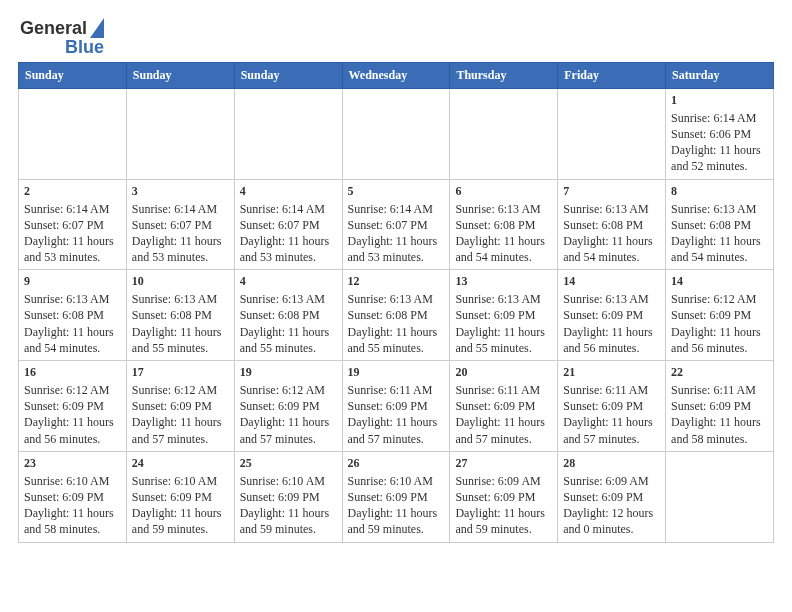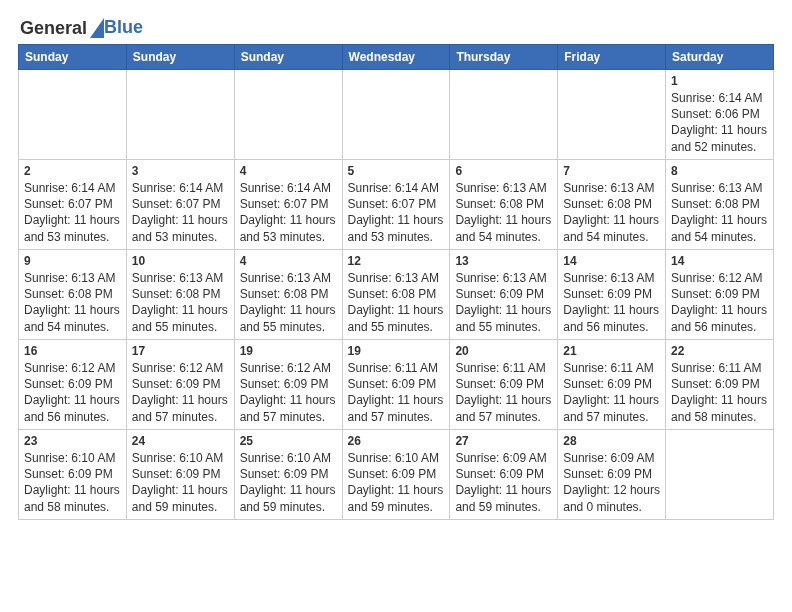--- a/index.html
+++ b/index.html
@@ -40,20 +40,21 @@
       font-weight: bold;
       color: #333;
       line-height: 1.1;
     }
     .calendar-subtitle {
       font-size: 14px;
       color: #555;
     }
     .calendar-wrapper {
       padding: 0 8px 8px 8px;
+      font-family: Liberation Serif, serif;
     }
     table {
       width: 100%;
       border-collapse: collapse;
       table-layout: fixed;
     }
     .day-header {
       background: #3a6db5;
       color: #fff;
       font-size: 12px;
@@ -88,21 +89,21 @@
     }
     tr:nth-child(odd) .day-cell {
       background: #fff;
     }
   </style>
 </head>
 <body>
 
 <div class="header-area">
   <div class="logo">
-    <div style="display:flex; flex-direction:row; align-items:center;">
+    <div style="display:flex; flex-direction:column; align-items:flex-end;">
       <div style="display:flex; align-items:center;">
         <span class="logo-text logo-general">General</span>
         <div class="logo-triangle"></div>
       </div>
       <span class="logo-text logo-blue" style="margin-top:-2px;">Blue</span>
     </div>
   </div>
   <div class="title-area">
     <div class="calendar-title"></div>
     <div class="calendar-subtitle"></div>

